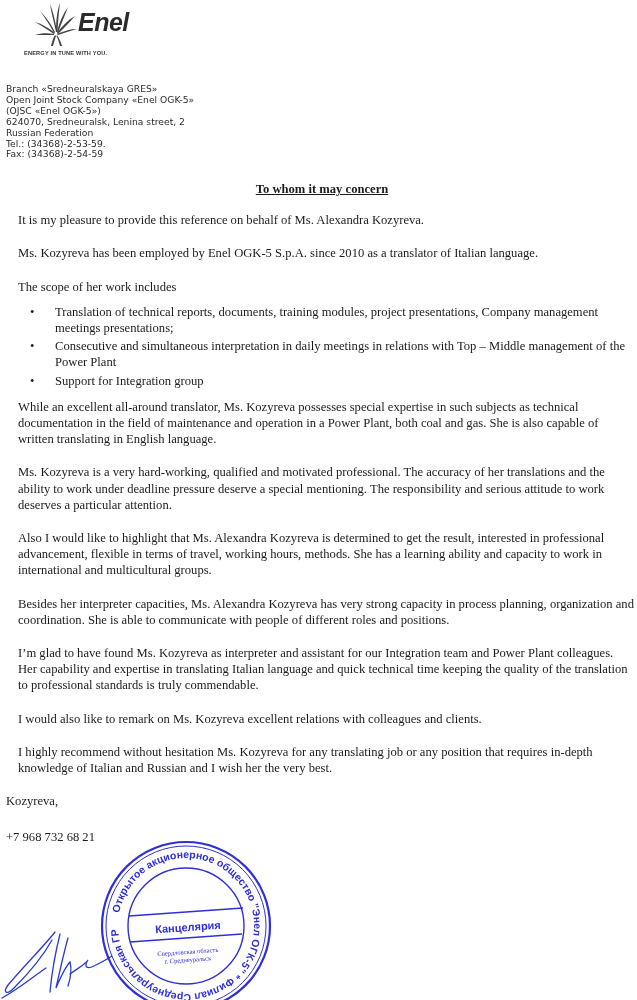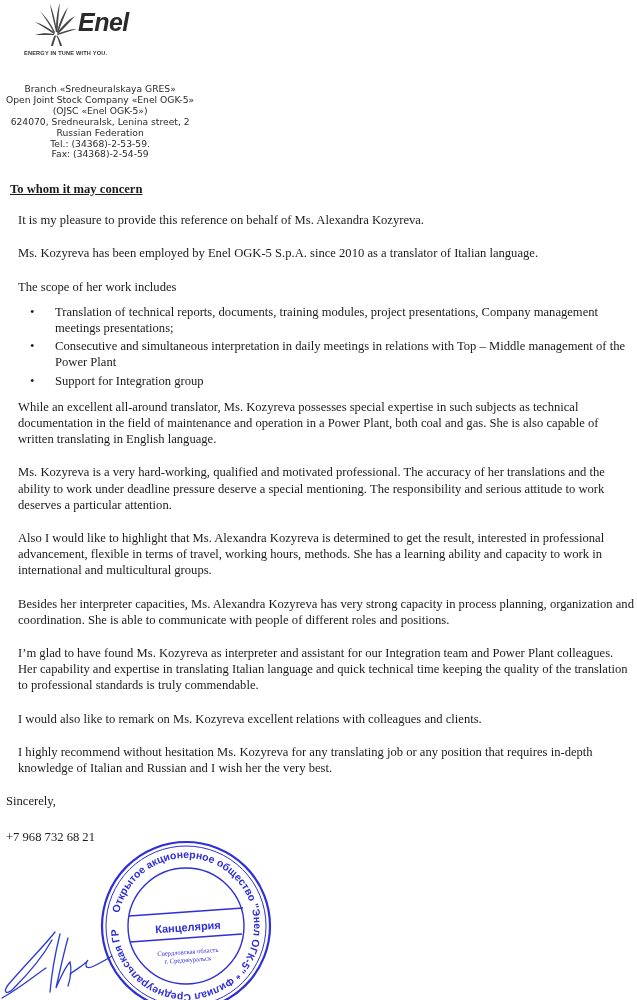--- a/index.html
+++ b/index.html
@@ -17,30 +17,29 @@
   }
   .logo-tag {
     position: absolute; left: 6px; top: 48px;
     font-family: "Liberation Sans", sans-serif; font-weight: bold;
     font-size: 5.6px; letter-spacing: 0.2px; color: #333;
   }
   .address {
     position: absolute; left: 6px; top: 84px;
     font-family: "DejaVu Sans", sans-serif; font-size: 9.2px; line-height: 10.9px;
     color: #2b2b2b;
-    text-align: center;
   }
   .address div { white-space: nowrap; }
   .letter {
     position: absolute; left: 6px; top: 181px; width: 628px;
     font-family: "Liberation Serif", serif; font-size: 12.6px; line-height: 16.2px;
     color: #1b1b1b;
   }
   .title {
-    font-weight: bold; text-decoration: underline;
+    text-align: center; font-weight: bold; text-decoration: underline;
     margin: 0 0 15px 0; padding-left: 4px;
   }
   .p { margin: 0 0 17px 12px; }
   ul.scope { list-style: none; margin: -8px 0 10px 0; padding: 0; }
   ul.scope li { position: relative; padding-left: 49px; margin: 0 0 2px 0; }
   ul.scope li .bullet { position: absolute; left: 24px; top: 0; }
   .sign-block { margin-top: 0; }
   .sign-line { margin: 0 0 20px 0; }
   .stamp { position: absolute; left: 98px; top: 838px; width: 176px; height: 176px; }
   .signature { position: absolute; left: 0; top: 930px; width: 130px; height: 70px; }
@@ -97,21 +96,21 @@
     </li>
   </ul>
   <p class="p">While an excellent all-around translator, Ms. Kozyreva possesses special expertise in such subjects as technical documentation in the field of maintenance and operation in a Power Plant, both coal and gas. She is also capable of written translating in English language.</p>
   <p class="p">Ms. Kozyreva is a very hard-working, qualified and motivated professional. The accuracy of her translations and the ability to work under deadline pressure deserve a special mentioning. The responsibility and serious attitude to work deserves a particular attention.</p>
   <p class="p">Also I would like to highlight that Ms. Alexandra Kozyreva is determined to get the result, interested in professional advancement, flexible in terms of  travel, working hours, methods. She has a learning ability and capacity to work in international and multicultural groups.</p>
   <p class="p">Besides her interpreter capacities, Ms. Alexandra Kozyreva has very strong capacity in process planning, organization and coordination. She is able to communicate with people of different roles and positions.</p>
   <p class="p">I’m glad to have found Ms. Kozyreva as interpreter and assistant for our Integration team and Power Plant colleagues. Her capability and expertise in translating Italian language and quick technical time keeping the quality of the translation to professional standards is truly commendable.</p>
   <p class="p">I would also like to remark on Ms. Kozyreva excellent relations with colleagues and clients.</p>
   <p class="p">I highly recommend without hesitation Ms. Kozyreva for any translating job or any position that requires in-depth knowledge of Italian and Russian and I wish her the very best.</p>
   <div class="sign-block">
-    <div class="sign-line">Sincerely,</div>
+    <div class="sign-line">Kozyreva,</div>
     <div class="sign-line">+7 968 732 68 21</div>
   </div>
 </div>
 
 <svg class="signature" viewBox="0 0 130 70">
   <g fill="none" stroke="#2b3bd0" stroke-width="1.3" stroke-linecap="round">
     <path d="M55 2 C45 15 25 35 8 55 C3 62 6 66 14 58 C28 44 42 28 52 10"></path>
     <path d="M60 4 C56 20 52 40 50 62"></path>
     <path d="M68 8 C64 22 60 40 56 58 C62 44 66 36 70 32 C72 40 70 50 68 56"></path>
     <path d="M70 44 C78 38 86 34 88 30 C84 36 86 40 94 36 C100 33 106 30 112 26"></path>

